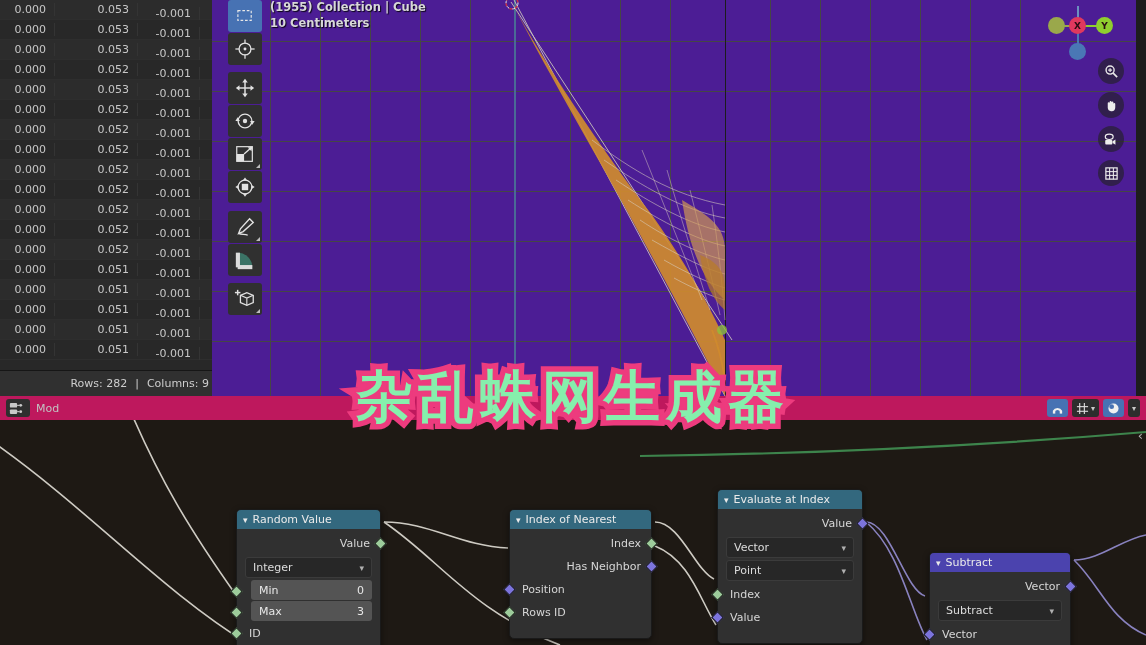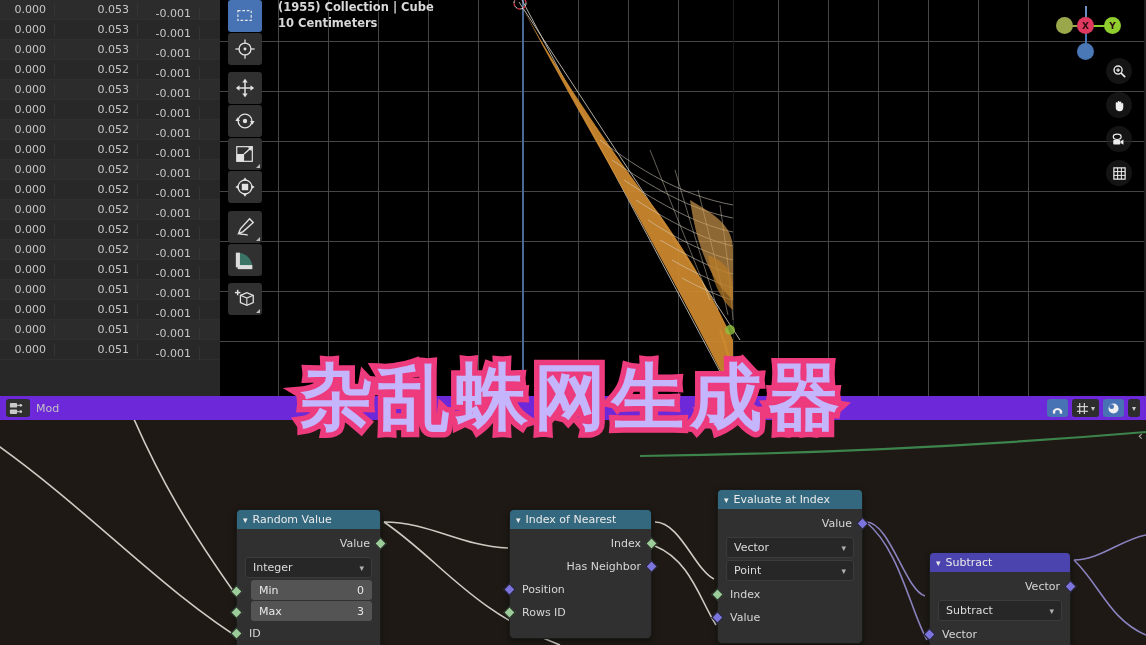--- a/index.html
+++ b/index.html
@@ -57,22 +57,22 @@
   .tool-btn svg { display: block; }
   .corner-tri {
     position: absolute; right: 2px; bottom: 2px;
     width: 0; height: 0;
     border-left: 4px solid transparent;
     border-bottom: 4px solid #bdbdbd;
   }
 
   
   .viewport {
-    position: absolute; left: 220px; top: 0; width: 924px; height: 396px;
-    background: #000000; overflow: hidden;
+    position: absolute; left: 212px; top: 0; width: 924px; height: 396px;
+    background: #4c1d95; overflow: hidden;
   }
   .vp-grid { position: absolute; inset: 0; }
   .grid-h, .grid-v { position: absolute; background: #464646; }
   .grid-h { left: 0; right: 0; height: 1px; }
   .grid-v { top: 0; bottom: 0; width: 1px; }
   .axis-z { position: absolute; top: 0; bottom: 0; width: 2px; background: #4a6a96; }
   .axis-dark { position: absolute; top: 0; bottom: 0; width: 1px; background: #1c1c1c; }
 
   .vp-text {
     position: absolute; left: 58px; z-index: 6;
@@ -102,21 +102,21 @@
     display: flex; align-items: center; justify-content: center;
   }
 
   
   .node-editor {
     position: absolute; left: 0; top: 396px; width: 1146px; height: 249px;
     background: #1e1914; overflow: hidden;
   }
   .ne-header {
     position: absolute; left: 0; top: 0; right: 0; height: 24px;
-    background: #6d28d9; display: flex; align-items: center;
+    background: #be185d; display: flex; align-items: center;
     padding: 0 6px; gap: 6px; z-index: 30;
   }
   .ne-ed-icon {
     width: 24px; height: 18px; background: #2f2f2f; border-radius: 3px;
     display: flex; align-items: center; justify-content: center;
   }
   .ne-breadcrumb { font-size: 11px; color: #c2c2c2; }
   .ne-right { margin-left: auto; display: flex; align-items: center; gap: 4px; }
   .hdr-btn {
     height: 18px; background: #2d2d2d; border-radius: 3px;
@@ -177,21 +177,21 @@
     color: #b9b9b9; z-index: 25;
   }
 
   
   .overlay-title {
     position: absolute; left: 0; right: 0; top: 338px; height: 120px;
     display: flex; align-items: center; justify-content: center;
     z-index: 60; pointer-events: none;
   }
   .overlay-title span {
-    font-size: 72px; font-weight: bold; color: #c4b5fd;
+    font-size: 56px; font-weight: bold; color: #86efac;
     letter-spacing: 6px;
     font-family: "DejaVu Sans", "Liberation Sans", sans-serif;
     -webkit-text-stroke: 11px #ed3b7e;
     paint-order: stroke fill;
     text-shadow: 0 0 2px #ed3b7e;
   }
 </style>
 </head>
 <body>
 
@@ -283,20 +283,25 @@
           <div class="cell c1">0.000</div>
           <div class="cell c2">0.051</div>
           <div class="cell c3">-0.001</div>
         </div>
         <div class="sheet-row">
           <div class="cell c1">0.000</div>
           <div class="cell c2">0.051</div>
           <div class="cell c3">-0.001</div>
         </div>
       </div>
+    <div class="sheet-footer">
+      <span>Rows: 282</span>
+      <span class="foot-sep">|</span>
+      <span>Columns: 9</span>
+    </div>
   </div>
 
   <div class="viewport">
     <div class="vp-grid">
       <div class="grid-h" style="top:41px"></div>
       <div class="grid-h" style="top:91px"></div>
       <div class="grid-h" style="top:141px"></div>
       <div class="grid-h" style="top:191px"></div>
       <div class="grid-h" style="top:241px"></div>
       <div class="grid-h" style="top:291px"></div>

